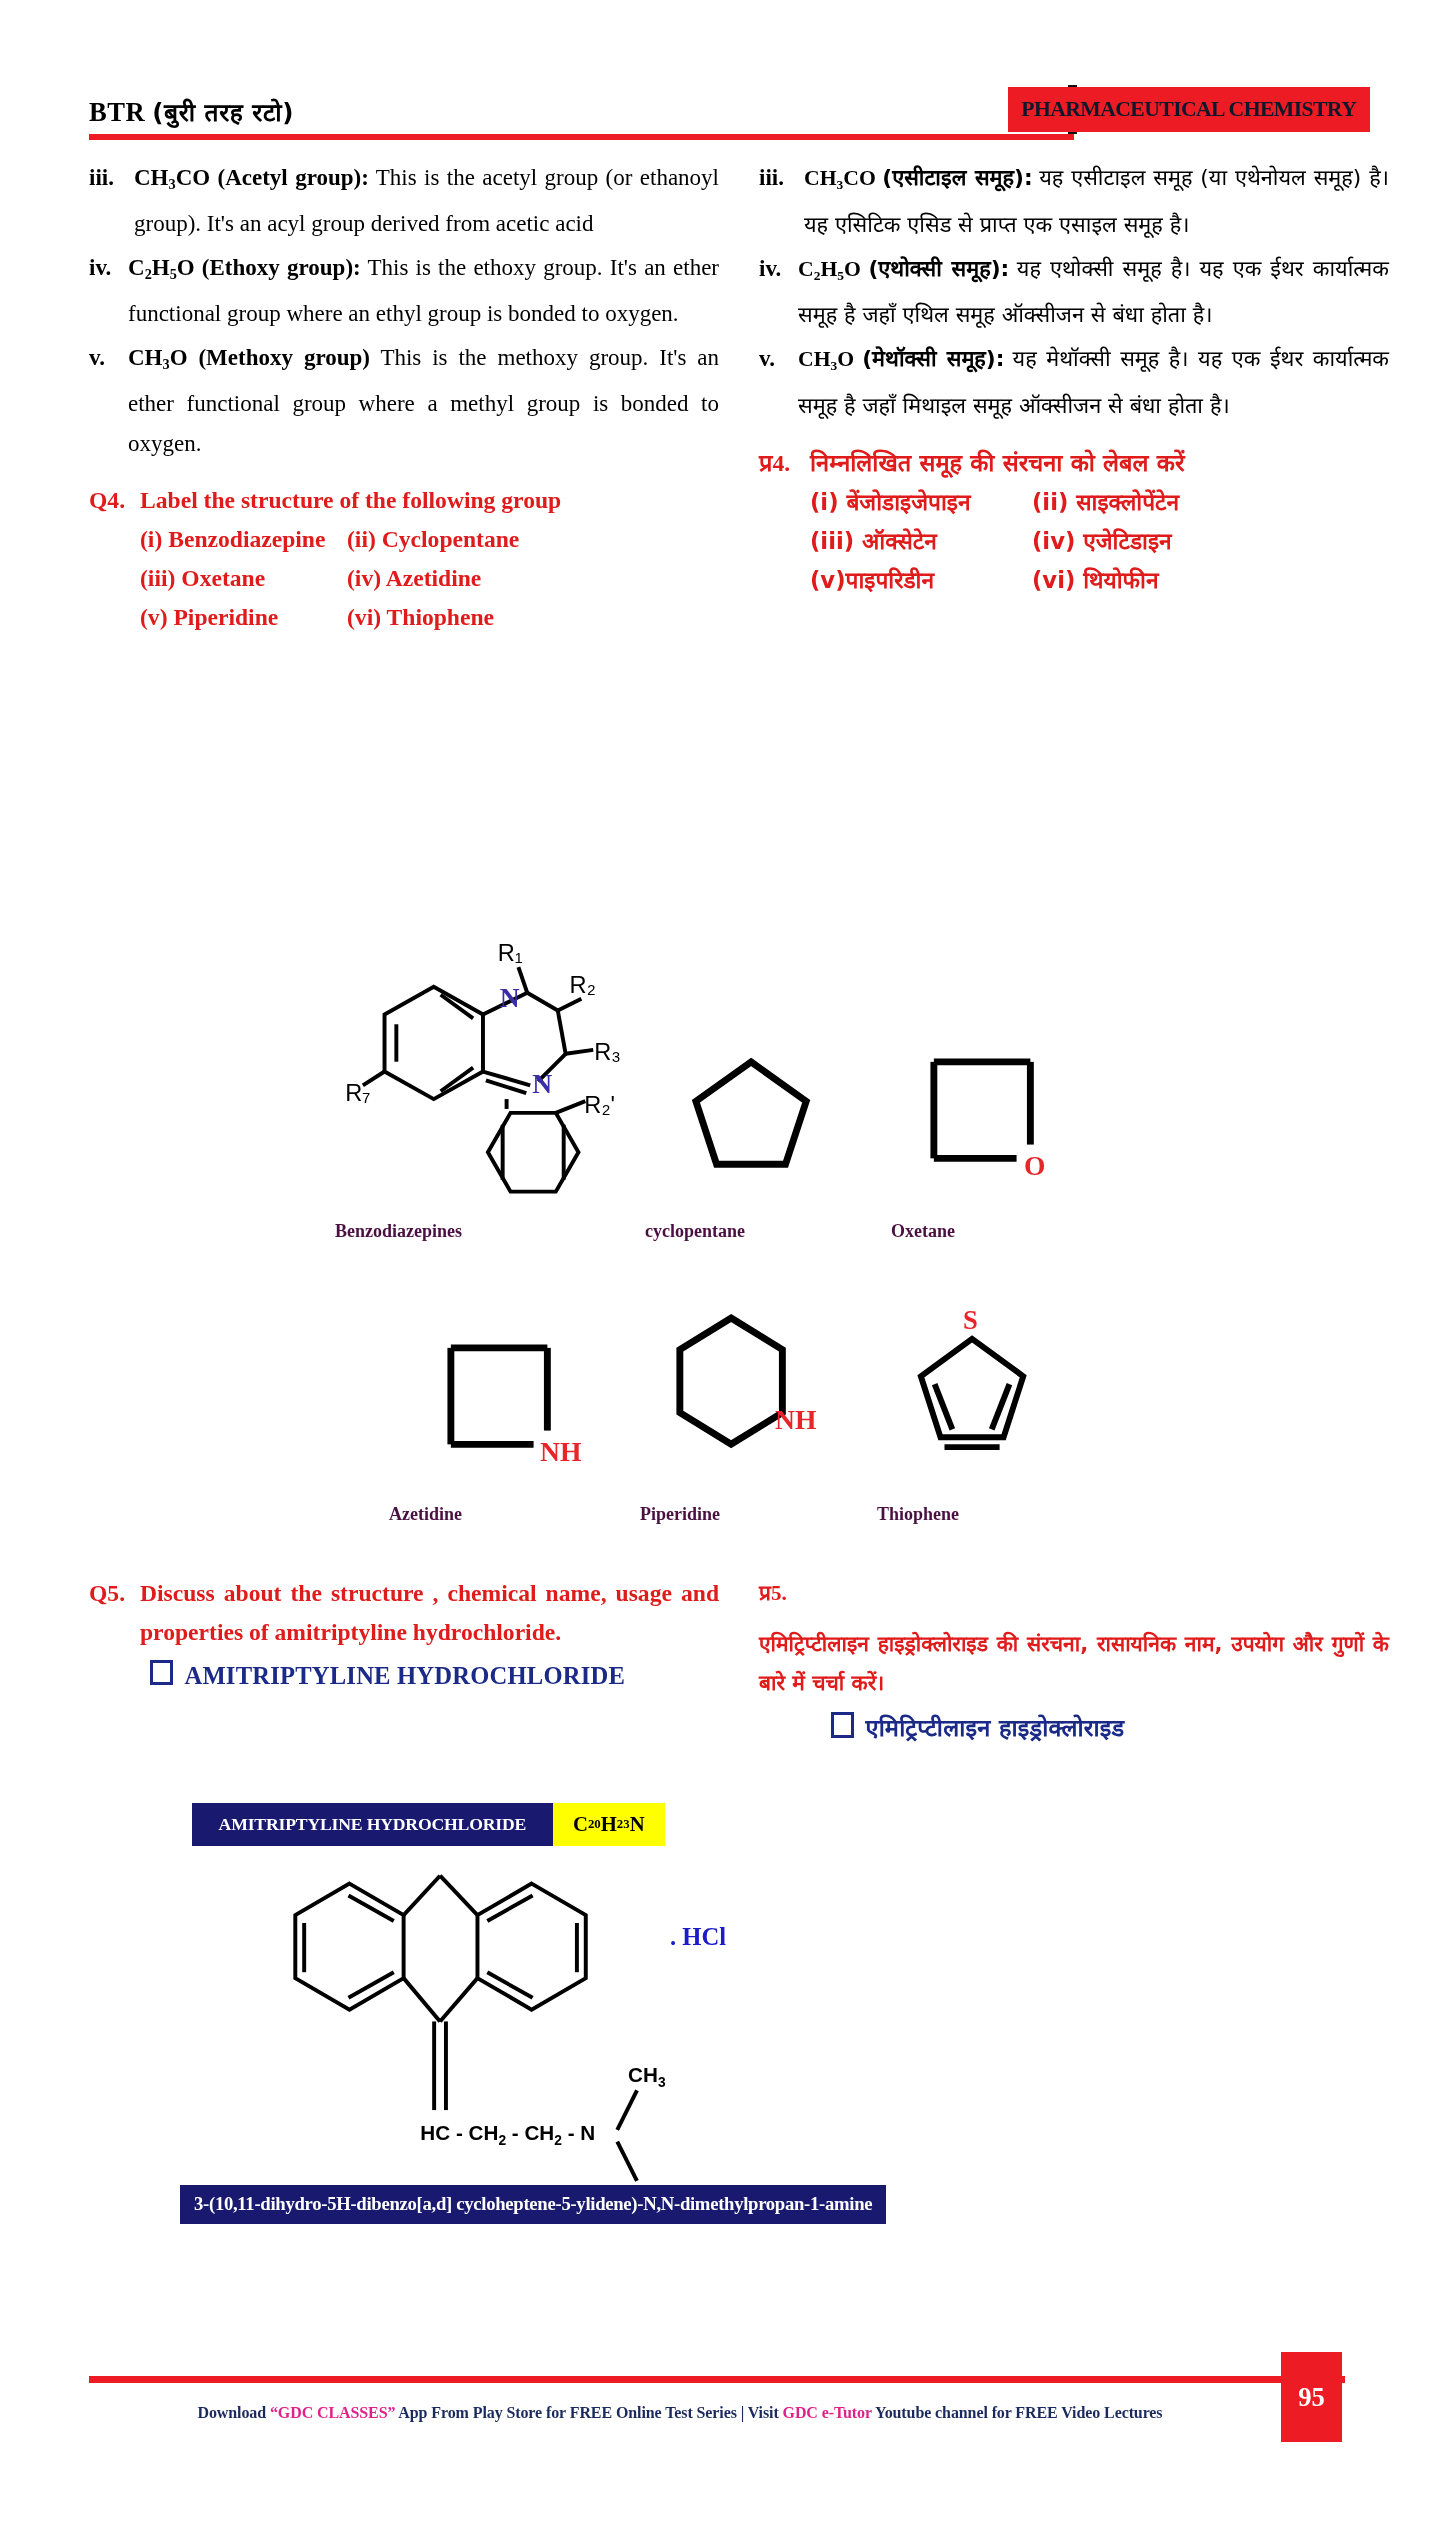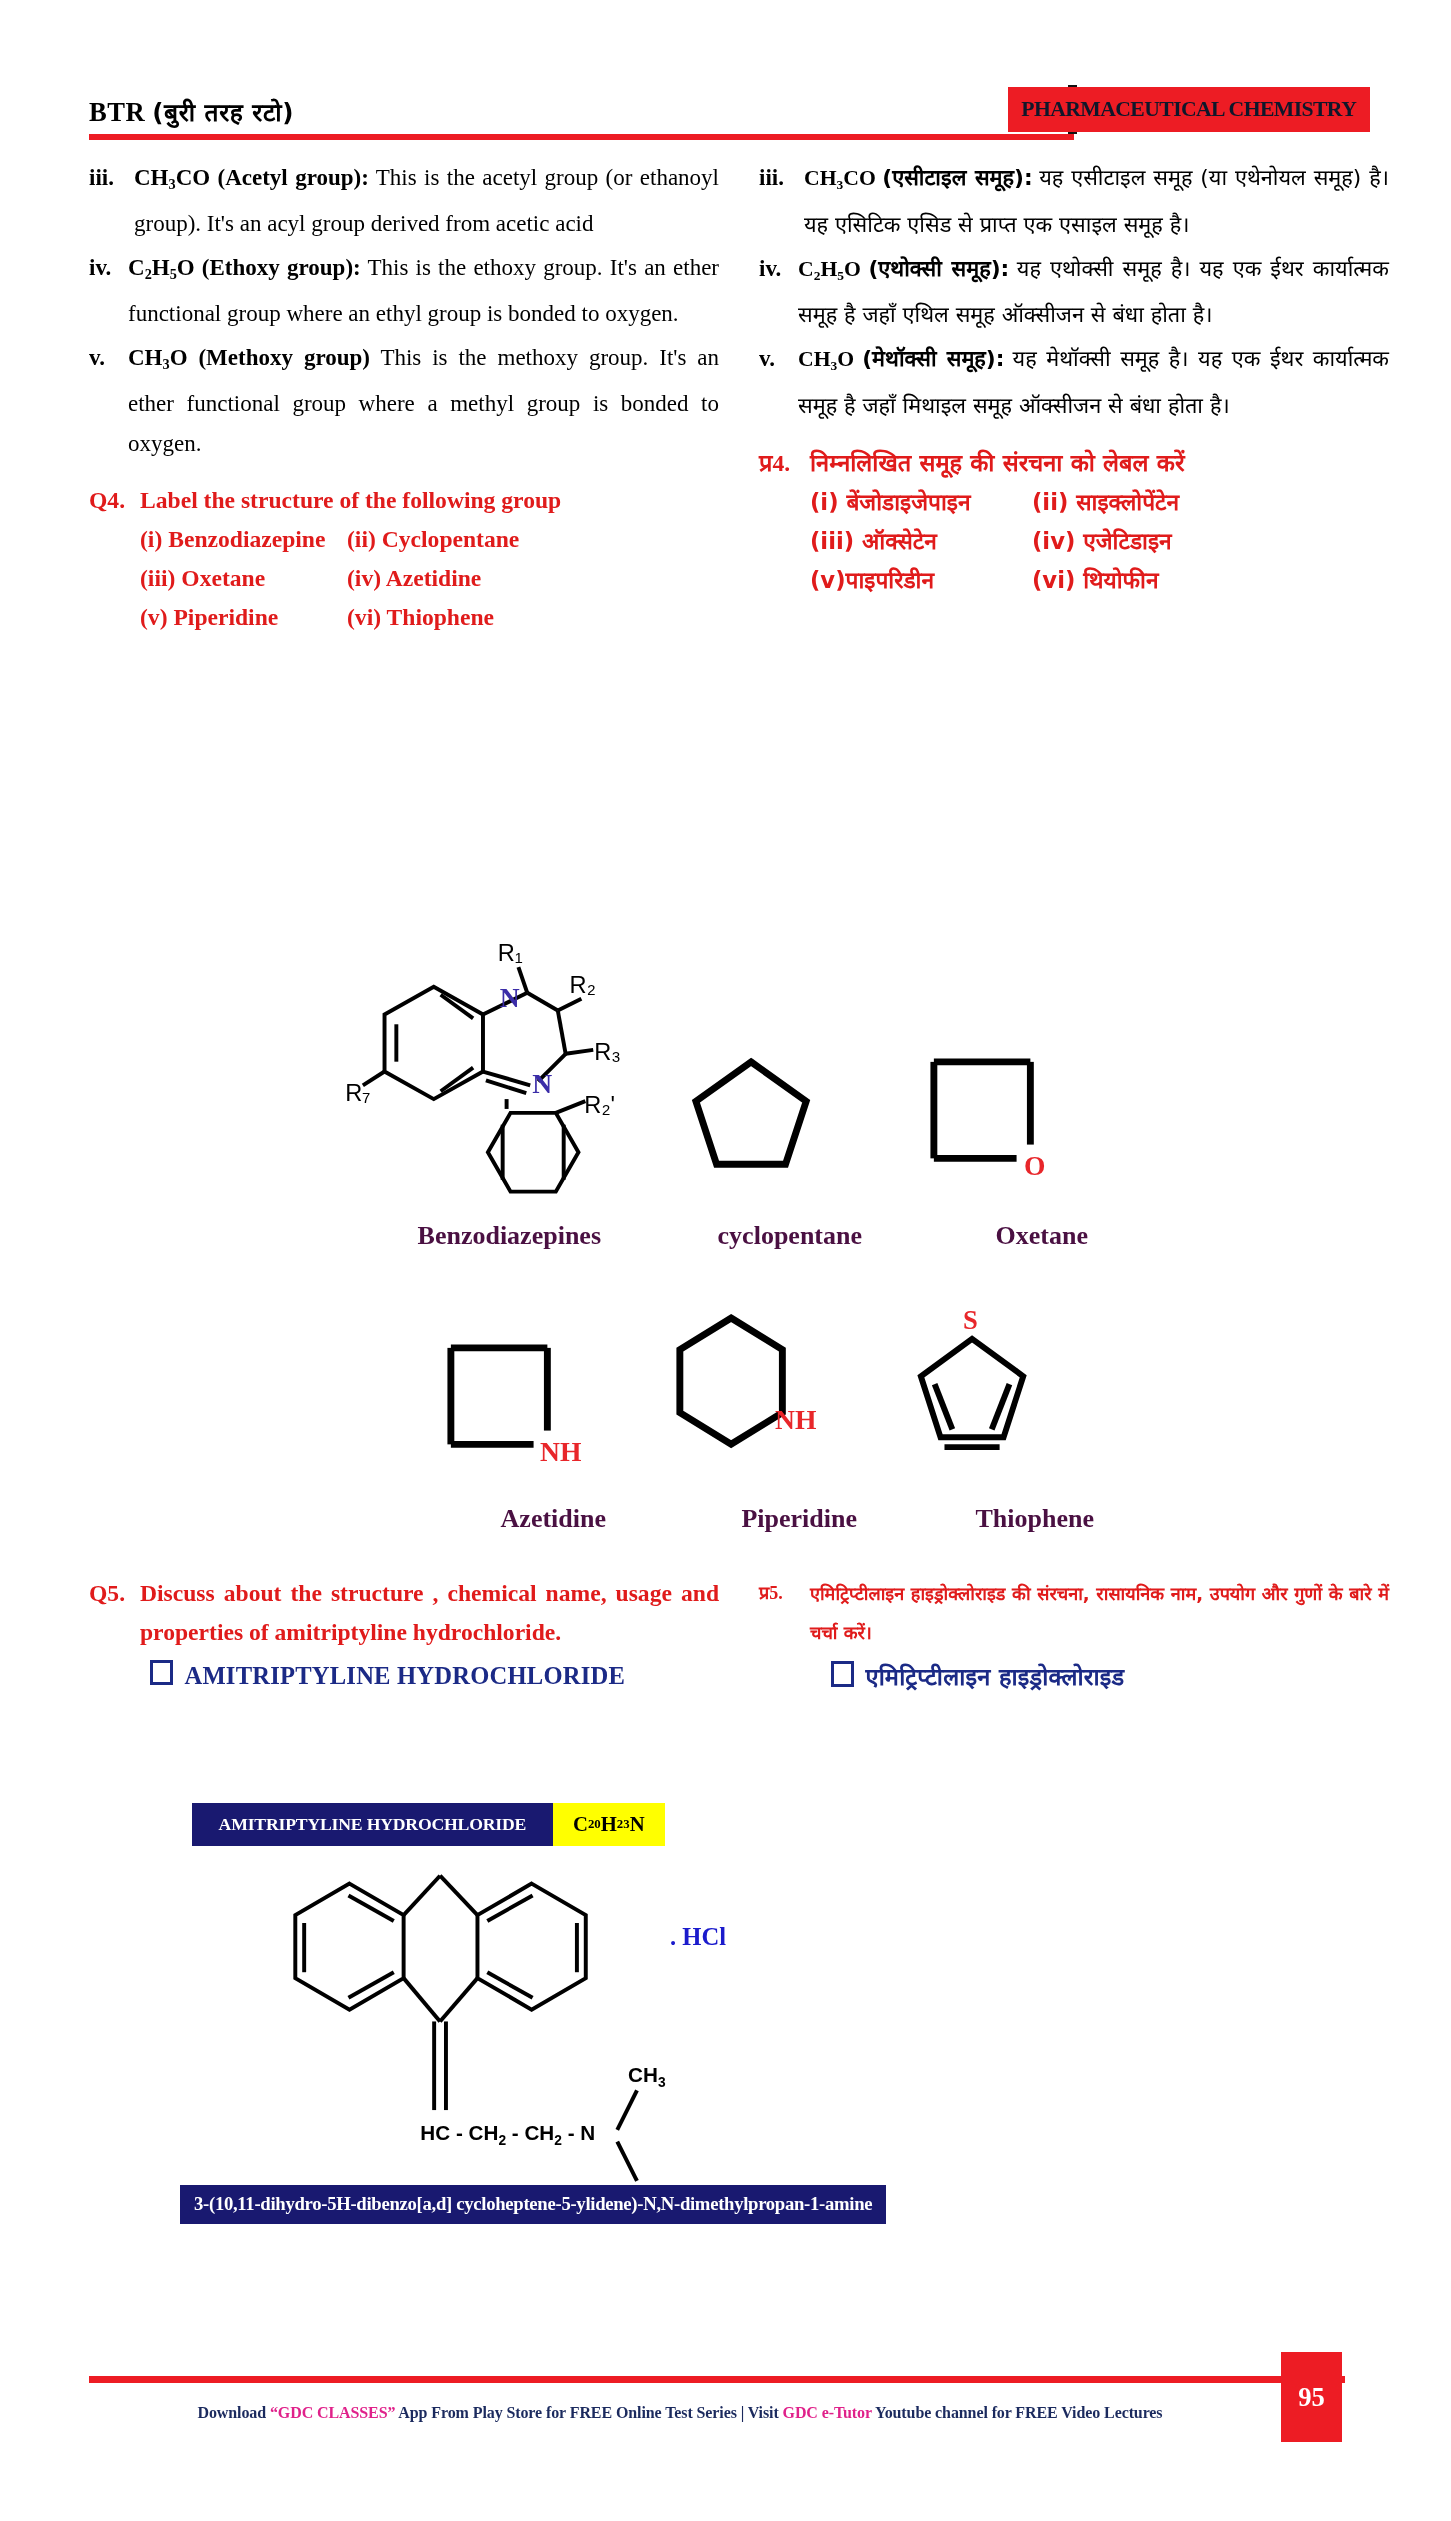--- a/index.html
+++ b/index.html
@@ -43,22 +43,22 @@
   .qopts{margin-left:51px;}
   .qrow{display:flex;font-size:23.6px;line-height:39px;}
   .qrow .c1{width:207px;flex:0 0 207px;}
   .qrow .c2{flex:1;}
   .qopts.hi .qrow{font-size:22.7px;}
   .qopts.hi .c1{width:222px;flex:0 0 222px;}
 
   
   .structures{position:absolute;left:0;top:916px;width:1451px;height:670px;}
   .sname{
-    position:absolute;text-align:right;
-    color:#4A1042;font-weight:bold;font-size:26px;
+    position:absolute;text-align:left;
+    color:#4A1042;font-weight:bold;font-size:18px;
     font-family:"Liberation Serif", serif;
   }
   .atom{position:absolute;font-weight:bold;font-family:"Liberation Serif", serif;}
 
   
   .q5wrap{position:absolute;left:0;top:1556px;width:1451px;}
   .bullet{display:inline-block;width:16.7px;height:19.7px;border:3px solid #1B2A86;vertical-align:-2px;margin-right:11.8px;}
   .subhead{color:#1B2A86;font-weight:bold;font-size:24.6px;letter-spacing:0.2px;}
   .subhead.hi{font-size:23.6px;}
 
@@ -284,21 +284,21 @@
       <div class="qhead">
         <div class="qn">Q5.</div>
         <div style="text-align:justify;">Discuss about the structure , chemical name, usage and properties of amitriptyline hydrochloride.</div>
       </div>
       <div style="margin-left:61px;margin-top:7.9px;">
         <span class="bullet"></span><span class="subhead">AMITRIPTYLINE HYDROCHLORIDE</span>
       </div>
     </div>
 
     <div class="col col-hi qblock" style="top:0;left:759px;">
-      <div class="qhead dev" style="font-size:18px;">
+      <div class="qhead dev" style="font-size:21px;flex-direction:column;">
         <div class="qn">प्र5.</div>
         <div style="text-align:justify;">एमिट्रिप्टीलाइन हाइड्रोक्लोराइड की संरचना, रासायनिक नाम, उपयोग और गुणों के बारे में चर्चा करें।</div>
       </div>
       <div style="margin-left:72px;margin-top:7.9px;">
         <span class="bullet"></span><span class="subhead hi dev">एमिट्रिप्टीलाइन हाइड्रोक्लोराइड</span>
       </div>
     </div>
   </div>
 
   <div class="fig">

